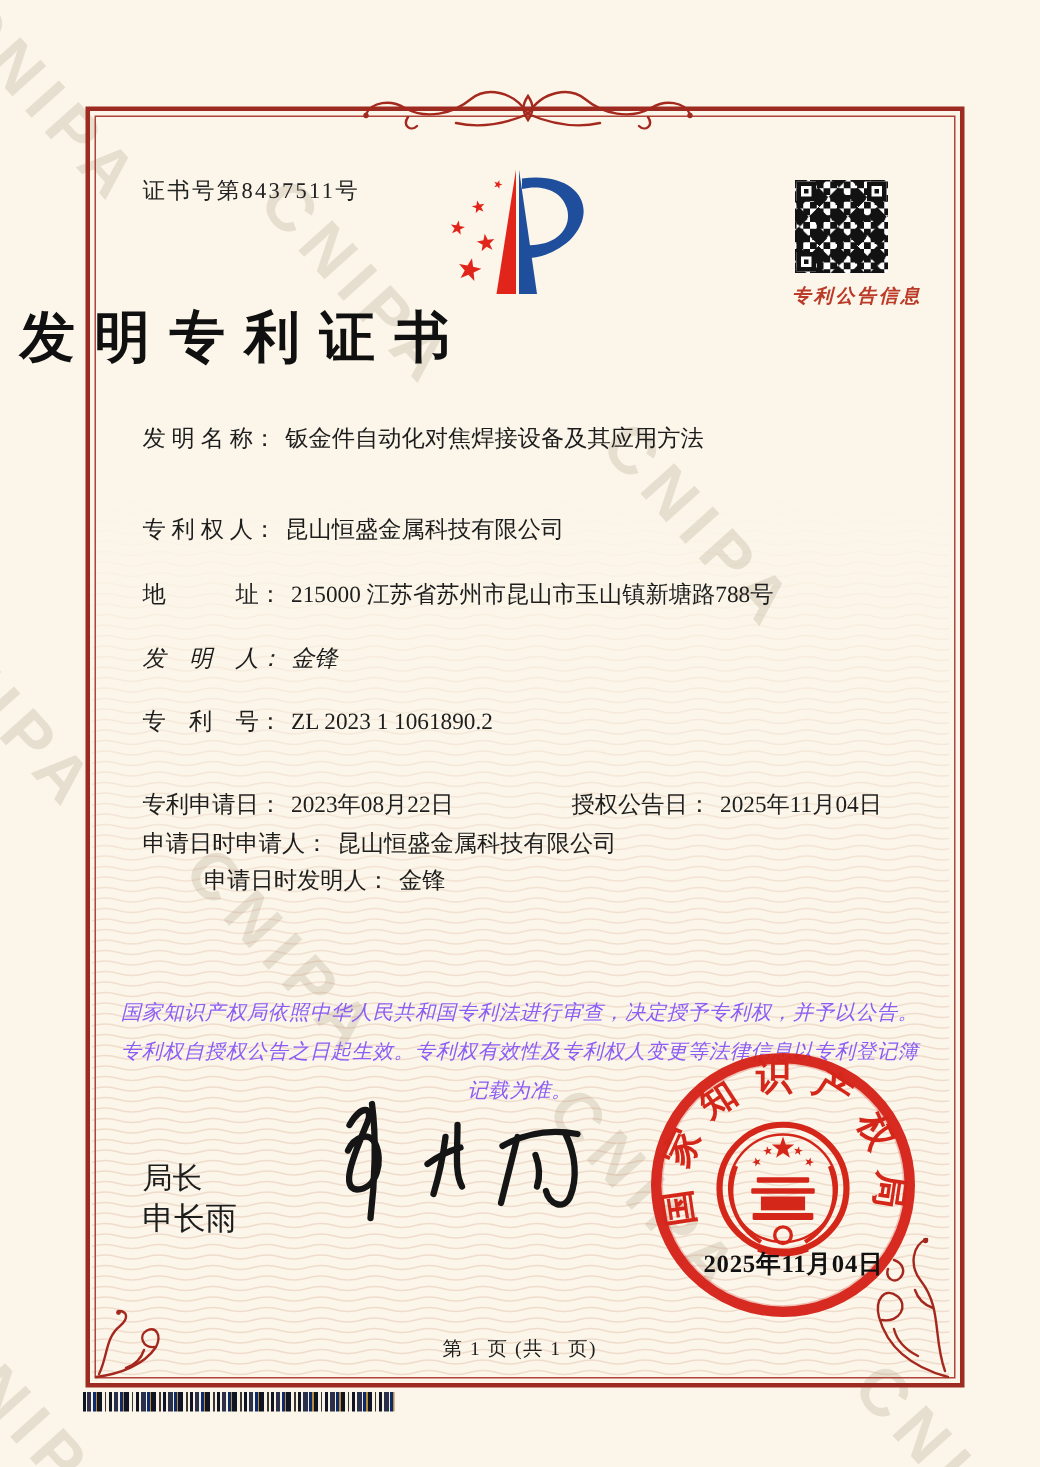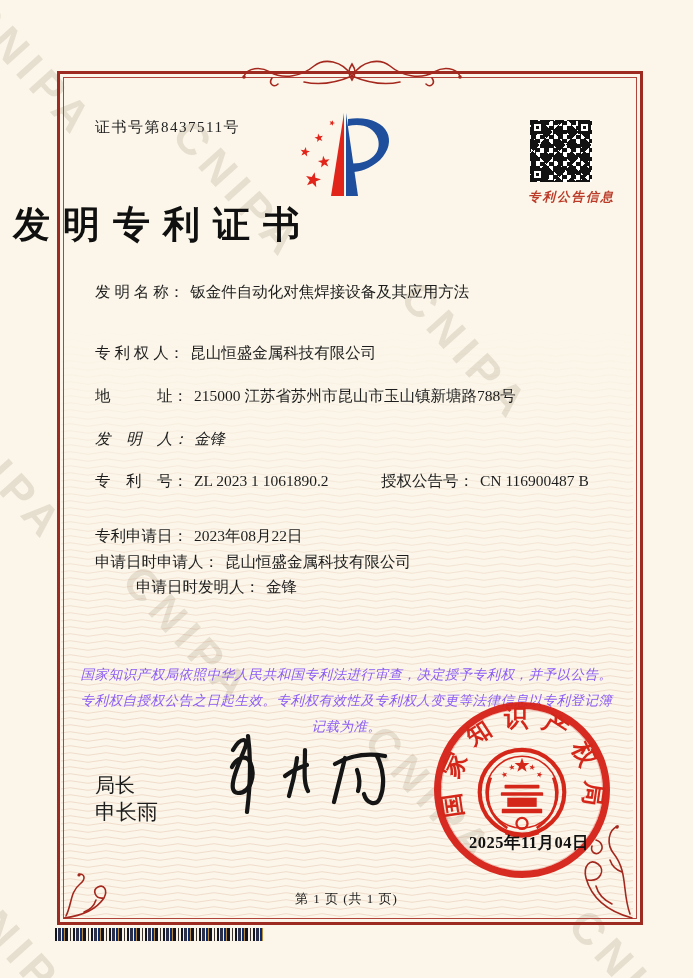--- a/index.html
+++ b/index.html
@@ -271,26 +271,26 @@
   <span class="lbl">专 利 权 人：</span><span class="val">昆山恒盛金属科技有限公司</span>
 </div>
 <div class="row r2">
   <span class="lbl">地　　　址：</span><span class="val">215000 江苏省苏州市昆山市玉山镇新塘路788号</span>
 </div>
 <div class="row r3">
   <span class="lbl">发　明　人：</span><span class="val">金锋</span>
 </div>
 <div class="row r4">
   <span class="lbl">专　利　号：</span><span class="val">ZL 2023 1 1061890.2</span>
-  <span class="col2">
-    <span class="lbl">授权公告号：</span><span class="val">CN 116900487 B</span>
-  </span>
 </div>
 <div class="row r5">
   <span class="lbl">专利申请日：</span><span class="val">2023年08月22日</span>
+  <span class="col2">
+    <span class="lbl">授权公告日：</span><span class="val">2025年11月04日</span>
+  </span>
 </div>
 <div class="row r6">
   <span class="lbl">申请日时申请人：</span><span class="val">昆山恒盛金属科技有限公司</span>
 </div>
 <div class="row r7">
   <span class="lbl">申请日时发明人：</span><span class="val">金锋</span>
 </div>
 
 <div class="statement">
   <div>国家知识产权局依照中华人民共和国专利法进行审查，决定授予专利权，并予以公告。</div>

